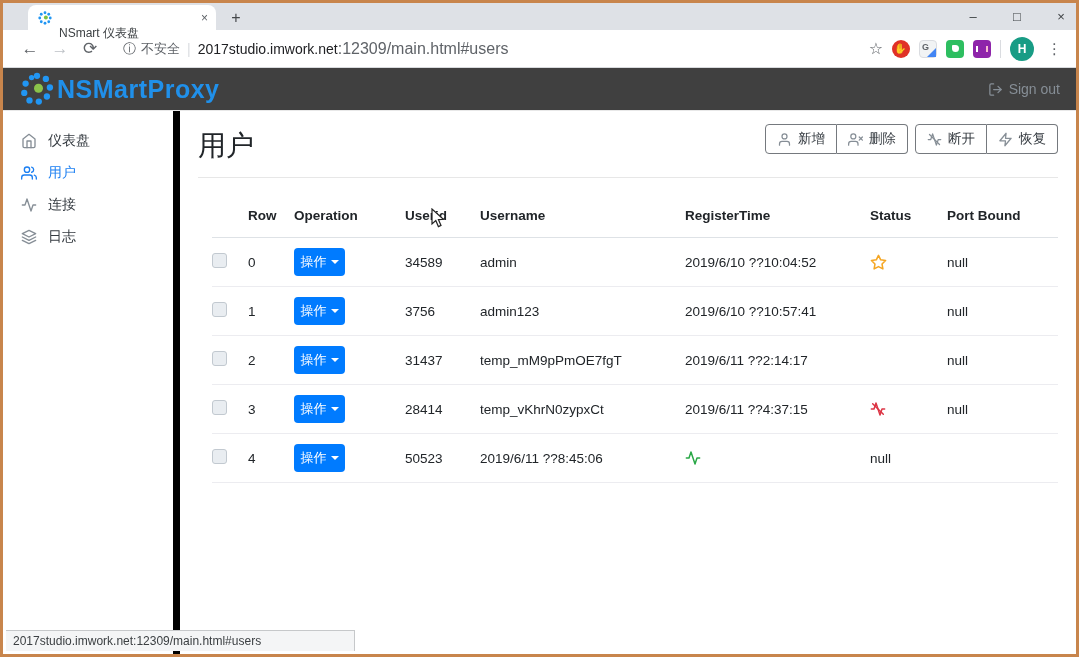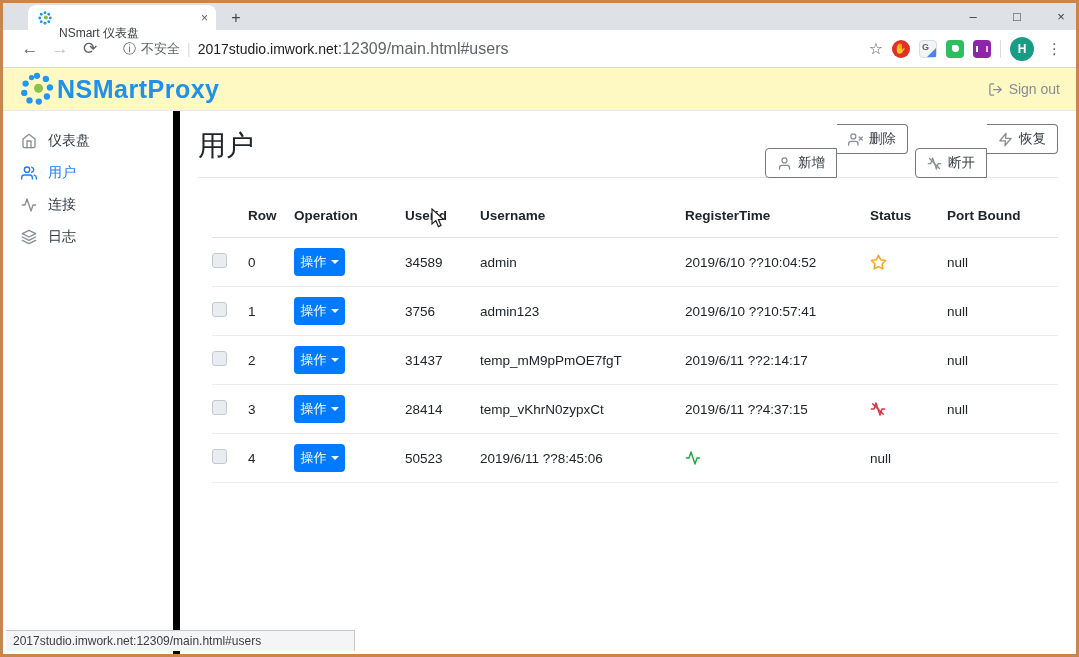--- a/index.html
+++ b/index.html
@@ -34,21 +34,21 @@
   .ext-translate .t2 { position: absolute; right: 0; bottom: 0; width: 0; height: 0; border-left: 9px solid transparent; border-bottom: 9px solid #4285f4; }
   .ext-evernote { background: #2dbe60; }
   .ext-evernote::after { content: ""; width: 7px; height: 7px; background: #fff; border-radius: 1px 4px 4px 4px; }
   .ext-purple { background: #8e24aa; }
   .ext-purple::after { content: ""; width: 8px; height: 6px; border-left: 2px solid #fff; border-right: 2px solid #f8bbd0; }
   .tb-sep { width: 1px; height: 18px; background: #dadce0; }
   .avatar { width: 24px; height: 24px; border-radius: 50%; background: #189c85; color: #fff; font-size: 12px; font-weight: bold; display: flex; align-items: center; justify-content: center; }
   .menu-dots { font-size: 15px; color: #5f6368; padding: 0 4px; }
 
   
-  .app-header { height: 43px; border-bottom: 1px solid #e8e8e8; display: flex; align-items: center; padding: 0 16px; justify-content: space-between; background: #fef9c3; }
+  .app-header { height: 43px; border-bottom: 1px solid #e8e8e8; display: flex; align-items: center; padding: 0 16px; justify-content: space-between; background: #404040; }
   .brand { display: flex; align-items: center; gap: 2px; }
   .brand-text { font-size: 25px; font-weight: bold; color: #2090ea; letter-spacing: 0.5px; }
   .signout { display: flex; align-items: center; gap: 6px; color: #868e96; font-size: 14px; cursor: pointer; }
 
   
   .app-body { flex: 1; display: flex; min-height: 0; }
   .sidebar { width: 177px; border-right: 7px solid #000000; padding-top: 14px; background: #fff; }
   .side-item { display: flex; align-items: center; gap: 11px; height: 32px; padding-left: 18px; font-size: 14px; color: #343a40; cursor: pointer; }
   .side-item svg { color: #868e96; }
   .side-item.active { color: #1b7ff2; }
@@ -56,21 +56,21 @@
 
   .main { flex: 1; position: relative; padding: 16px 18px 0 18px; }
   .page-title { font-size: 28px; font-weight: 500; color: #212529; }
   .title-rule { border: none; border-top: 1px solid #e7e7e7; margin-top: 12px; }
 
   .action-bar { position: absolute; top: 13px; right: 18px; display: flex; gap: 7px; }
   .btn-group { display: flex; }
   .obtn { display: flex; align-items: center; gap: 6px; height: 30px; padding: 0 11px; background: #fff; border: 1px solid #75797e; color: #343a40; font-size: 13.5px; cursor: pointer; }
   .obtn svg { color: #868e96; }
   .btn-group .obtn + .obtn { border-left: none; }
-  .btn-group .obtn:first-child { border-radius: 4px 0 0 4px; margin-top: 24px; }
+  .btn-group .obtn:first-child { border-radius: 4px 0 0 4px; }
   .btn-group .obtn:last-child { border-radius: 0 4px 4px 0; }
   .btn-group .obtn:only-child { border-radius: 4px; }
 
   
   .utable { margin: 22px 0 0 14px; width: calc(100% - 14px); border-collapse: collapse; }
   .t-head, .t-row { display: grid; grid-template-columns: 36px 46px 111px 75px 205px 185px 77px 1fr; align-items: center; }
   .t-head { font-size: 13.5px; font-weight: bold; color: #212529; padding: 8px 0 14px 0; border-bottom: 1px solid #dee2e6; }
   .t-row { height: 49px; border-bottom: 1px solid #ececf0; font-size: 13.5px; color: #212529; }
   .chk { width: 15px; height: 15px; appearance: none; -webkit-appearance: none; background: #e9edf1; border: 1px solid #c2c9d0; border-radius: 3px; }
   .op-btn { width: 51px; height: 28px; background: #007bff; color: #fff; border: none; border-radius: 4px; font-size: 13px; display: flex; align-items: center; justify-content: center; gap: 4px; cursor: pointer; }

